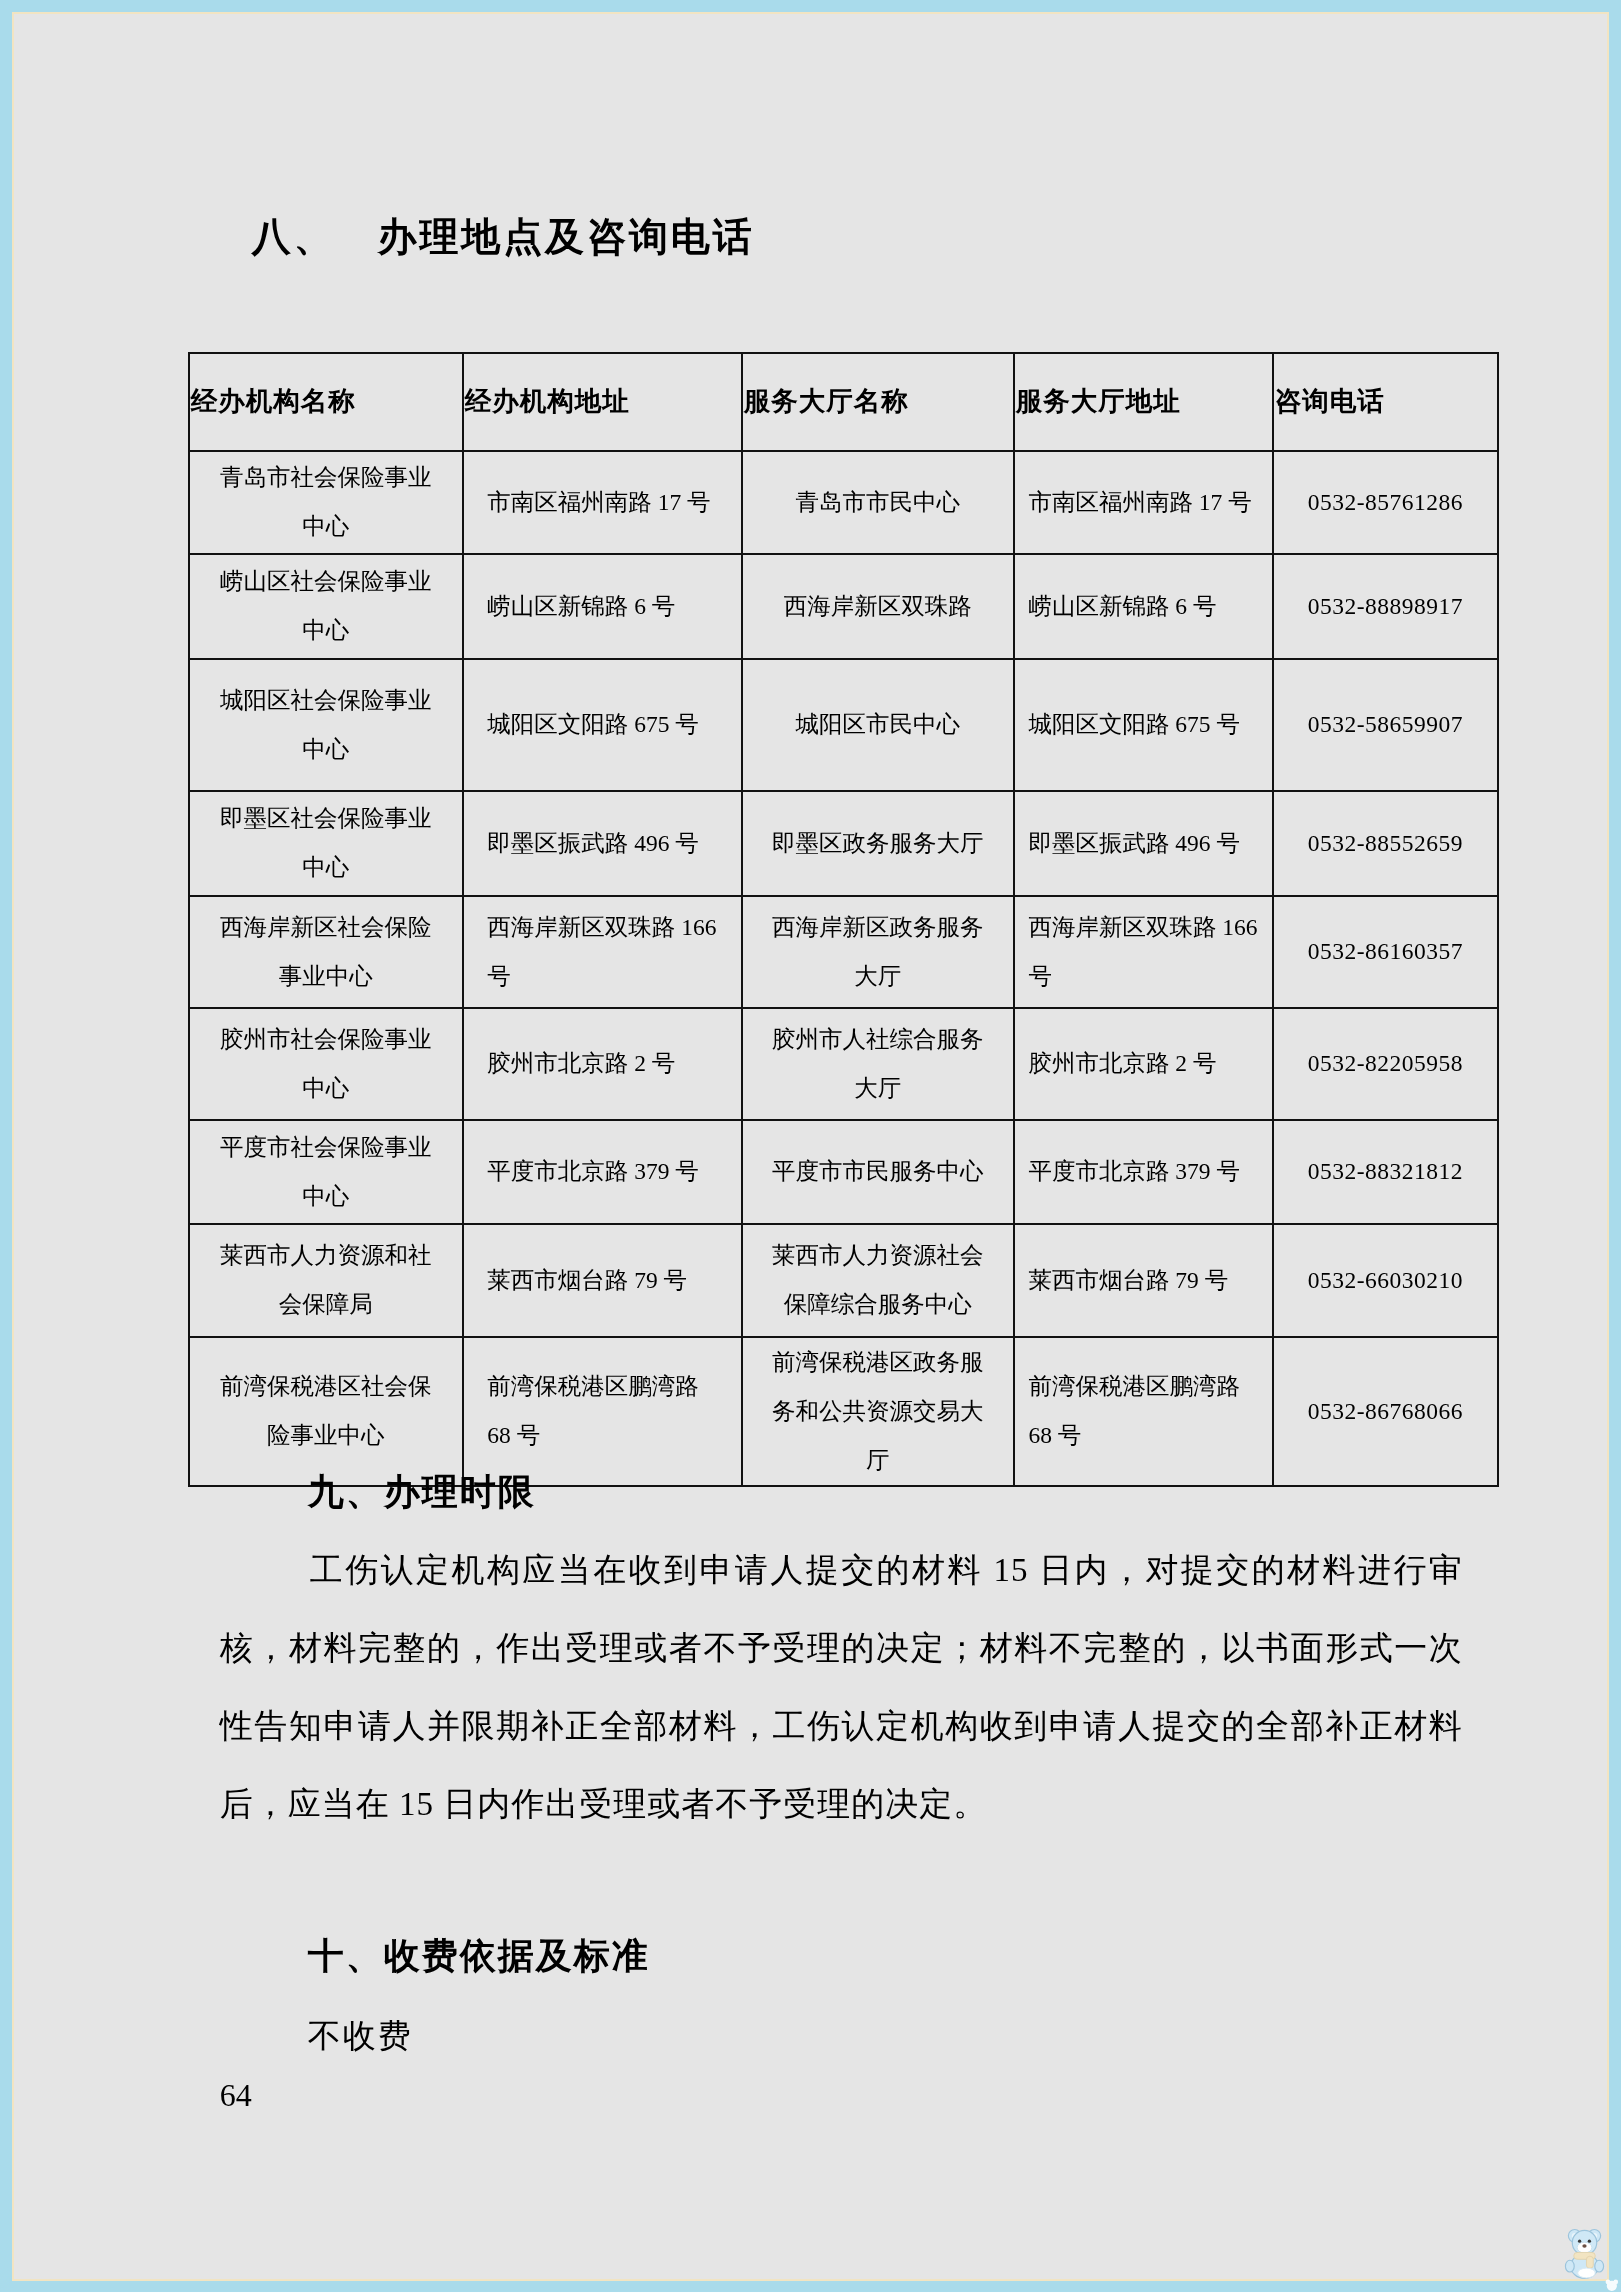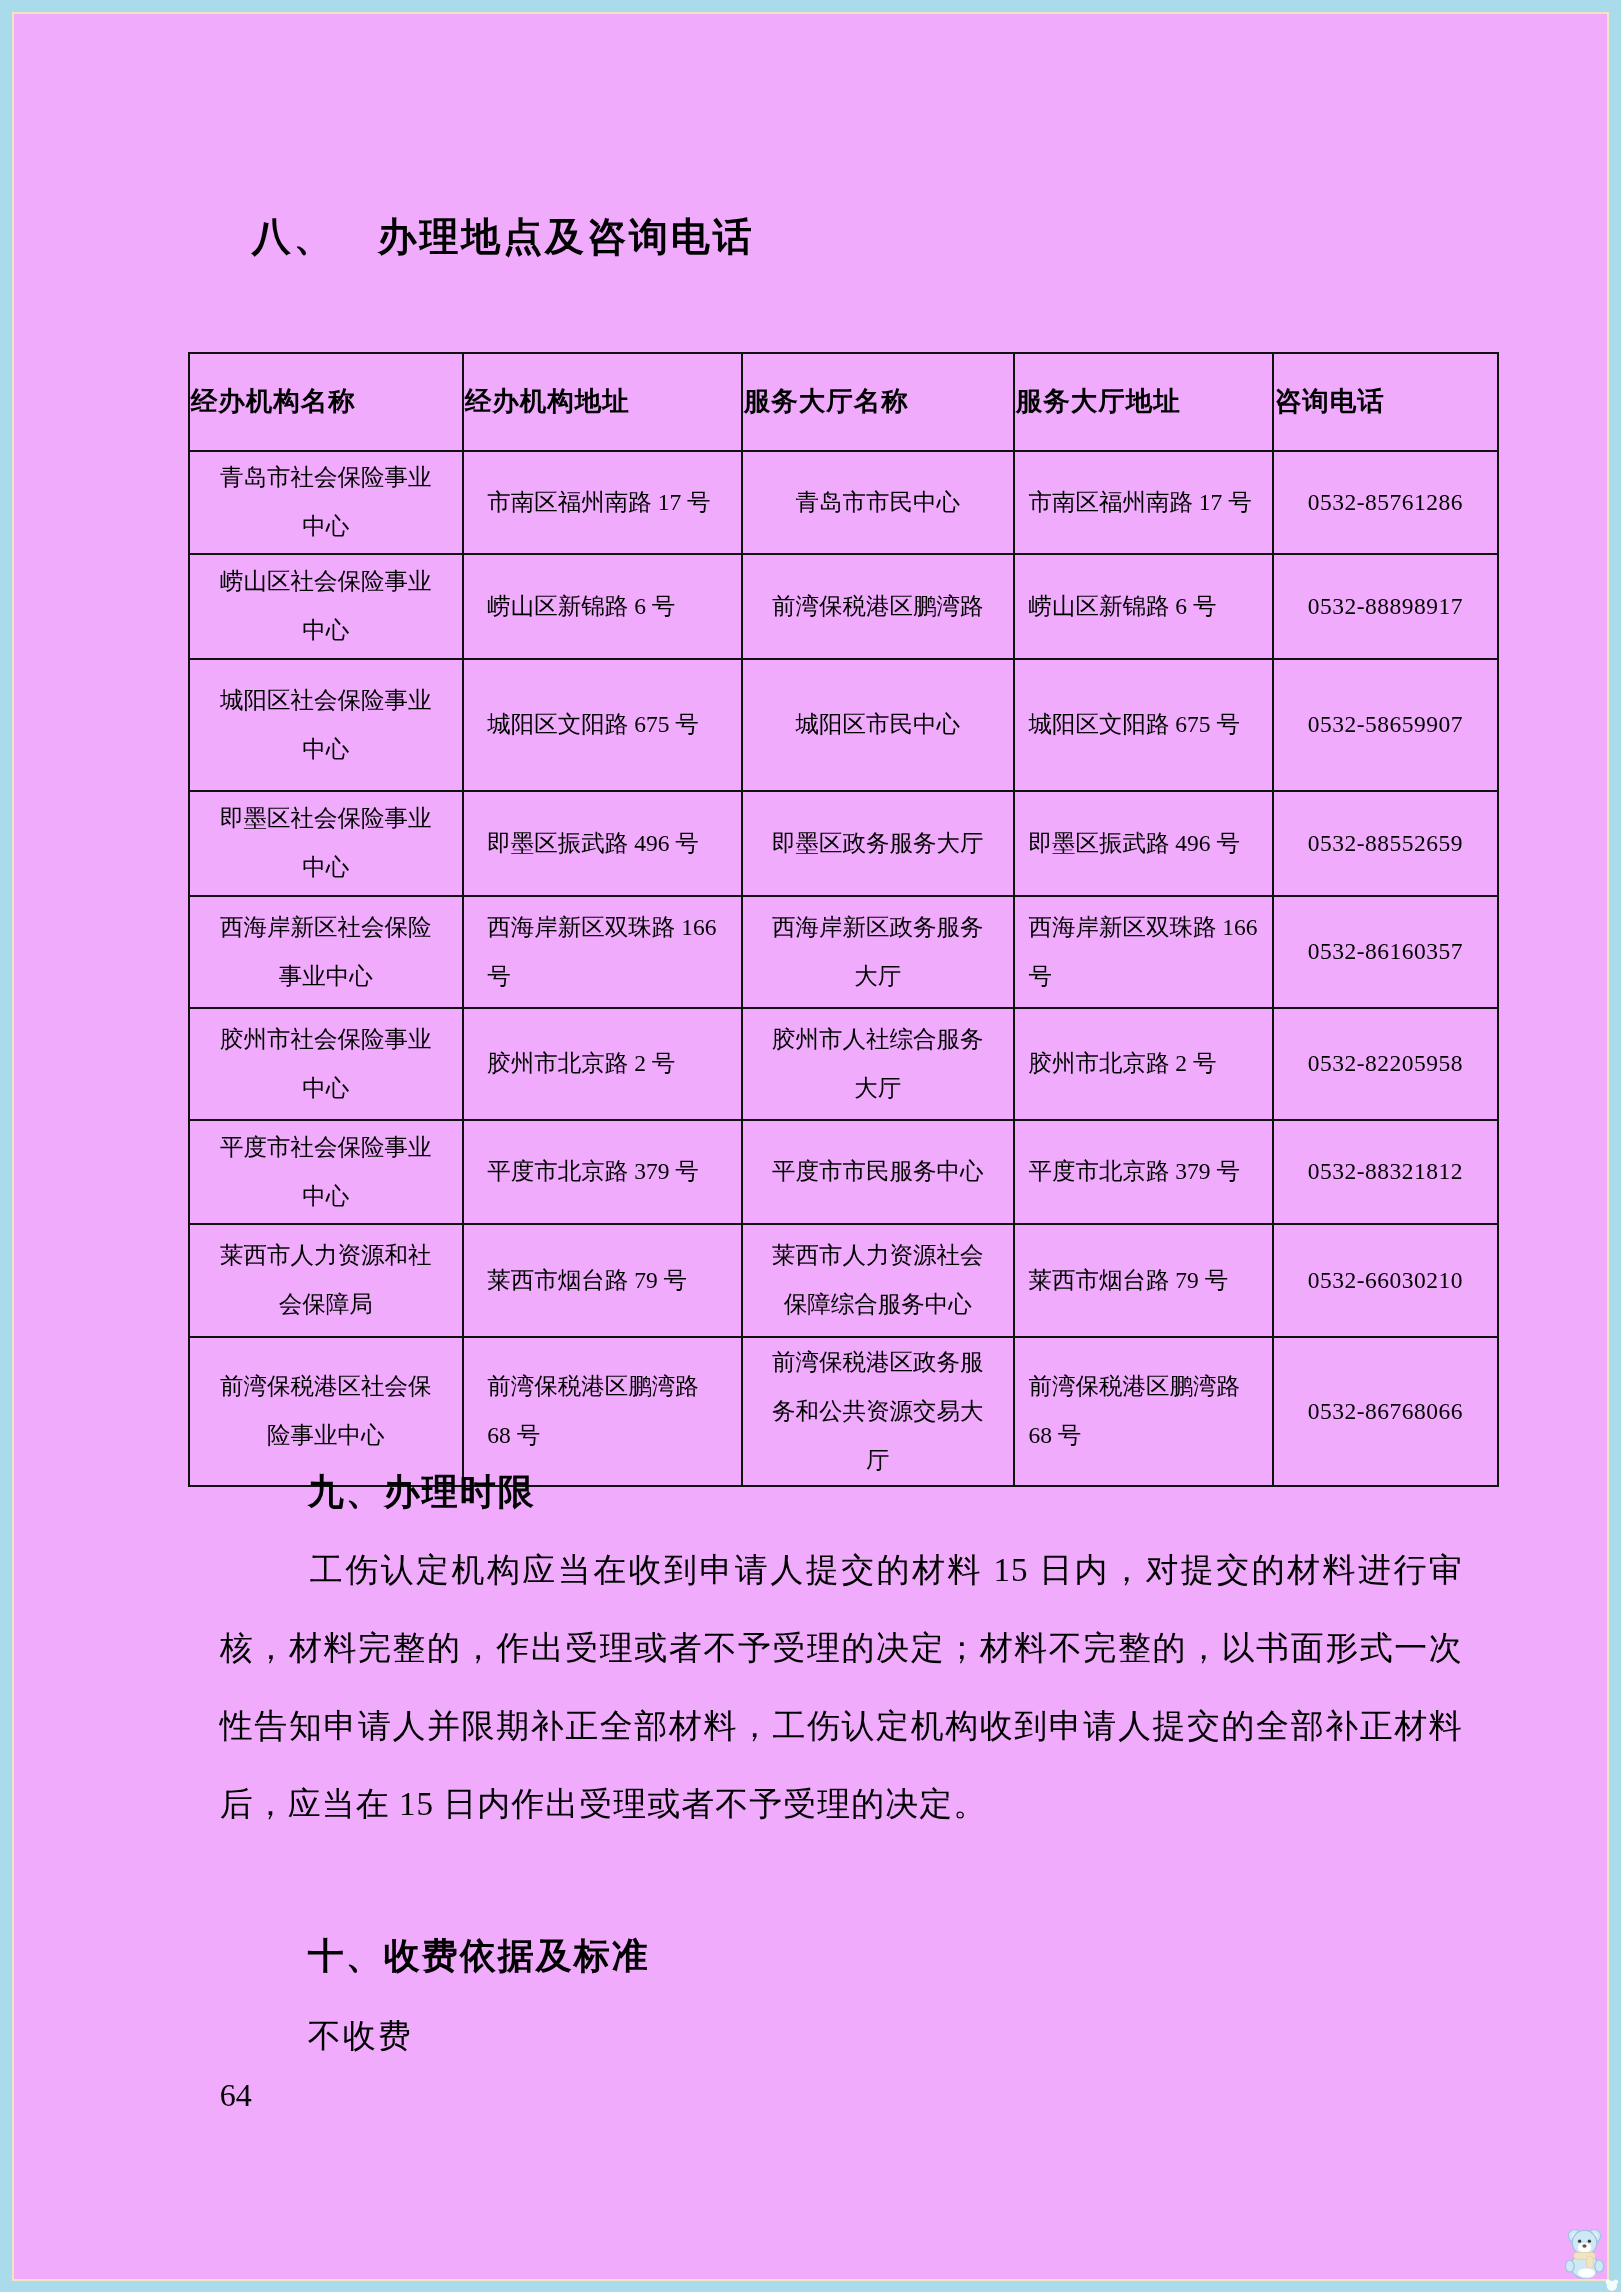--- a/index.html
+++ b/index.html
@@ -7,21 +7,21 @@
     position:relative;
     width:1621px;height:2293px;
     background:#a9dbeb;
     font-family:"Liberation Serif","DejaVu Serif",serif;
     color:#000;
     overflow:hidden;
   }
   .frame{
     position:absolute;
     inset:11.8px;
-    background:#f0abfc;
+    background:#e5e5e5;
     border:2.9px solid #f2e4c2;
   }
   .sec-title{
     position:absolute;
     margin:0;
     font-family:"Liberation Sans","DejaVu Sans",sans-serif;
     font-weight:bold;
     white-space:nowrap;
   }
   .h-s8{left:238px;top:196px;font-size:39px;letter-spacing:2.9px;}
@@ -135,21 +135,21 @@
         <tr>
           <td class="c0">青岛市社会保险事业中心</td>
           <td class="c1">市南区福州南路 17 号</td>
           <td class="c2">青岛市市民中心</td>
           <td class="c3">市南区福州南路 17 号</td>
           <td class="c4">0532-85761286</td>
         </tr>
         <tr>
           <td class="c0">崂山区社会保险事业中心</td>
           <td class="c1">崂山区新锦路 6 号</td>
-          <td class="c2">前湾保税港区鹏湾路</td>
+          <td class="c2">西海岸新区双珠路</td>
           <td class="c3">崂山区新锦路 6 号</td>
           <td class="c4">0532-88898917</td>
         </tr>
         <tr>
           <td class="c0">城阳区社会保险事业中心</td>
           <td class="c1">城阳区文阳路 675 号</td>
           <td class="c2">城阳区市民中心</td>
           <td class="c3">城阳区文阳路 675 号</td>
           <td class="c4">0532-58659907</td>
         </tr>

